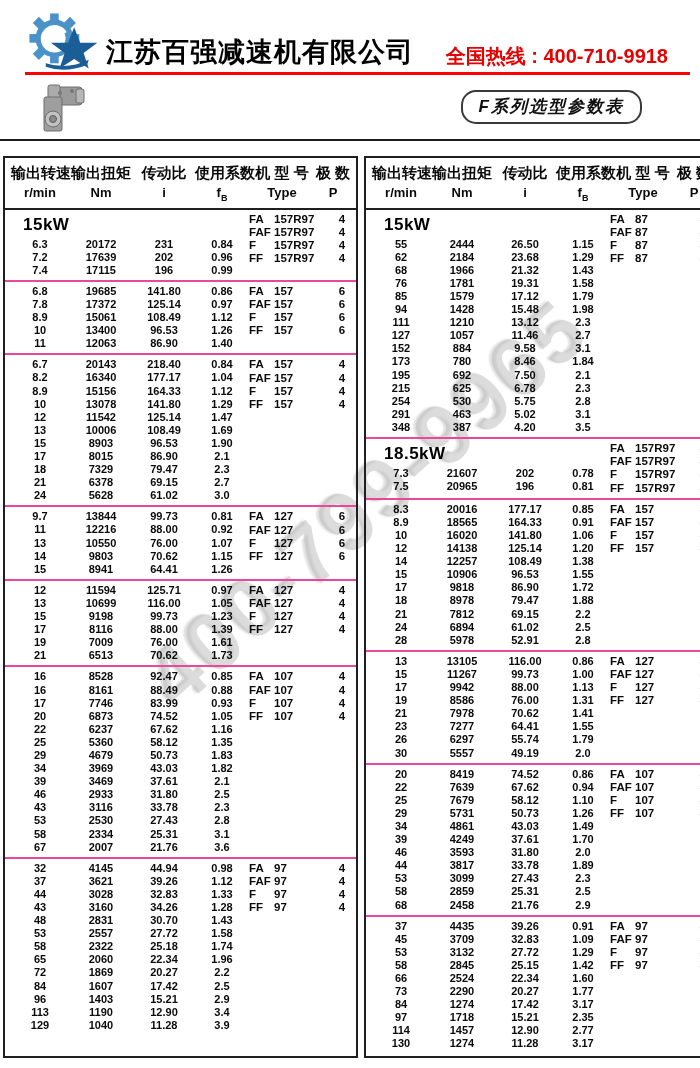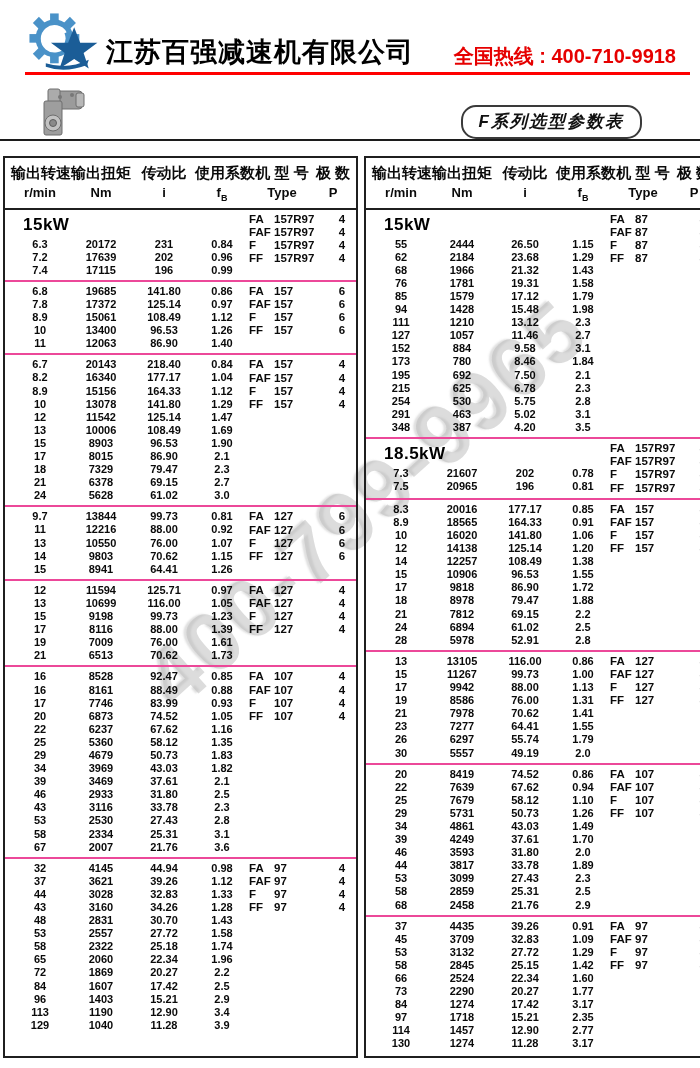--- a/index.html
+++ b/index.html
@@ -4,25 +4,25 @@
 <style>
   * { margin:0; padding:0; box-sizing:border-box; }
   body { background:#888; font-family:"Liberation Sans","DejaVu Sans",sans-serif; }
   .page { width:700px; height:1068px; background:#ffffff; position:relative; overflow:hidden;
           margin:0 auto; }
 
   
   .top { display:flex; align-items:flex-end; height:70px; padding-left:20px; }
   .logo { width:86px; height:60px; flex:0 0 auto; }
   .company { font-size:27px; font-weight:bold; color:#000; letter-spacing:1px; }
-  .hotline { margin-left:auto; margin-right:24px; color:#e60000; font-size:20px; font-weight:bold; }
+  .hotline { margin-left:auto; margin-right:32px; color:#e60000; font-size:20px; font-weight:bold; }
   .red-line { height:3px; background:#ff0000; margin:2px 10px 0 25px; }
 
   
-  .sub { height:64px; display:flex; align-items:flex-end; justify-content:space-between;
+  .sub { height:64px; display:flex; align-items:center; justify-content:space-between;
          padding:0 58px 0 36px; }
   .product { width:52px; height:56px; }
   .badge { border:2px solid #3a3a3a; border-radius:15px; padding:3px 16px 4px 16px;
            font-size:17px; font-weight:bold; font-style:italic; color:#111; letter-spacing:2px; }
   .black-line { height:2px; background:#1c1c1c; }
 
   
   .tables-wrap { position:relative; margin-top:15px; padding:0 3px; display:flex; gap:6px; }
   .watermark { position:absolute; left:45px; top:300px; width:640px; height:92px;
                text-align:center; transform:rotate(-42deg); font-size:84px; font-weight:bold;

